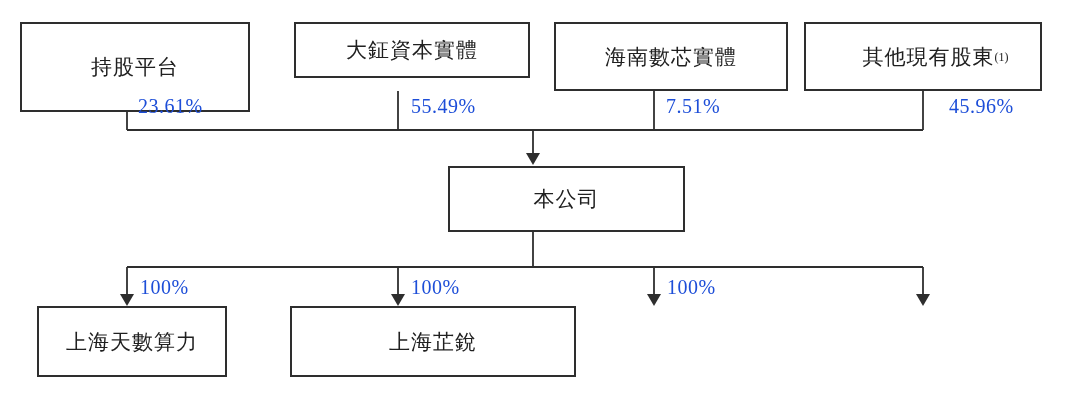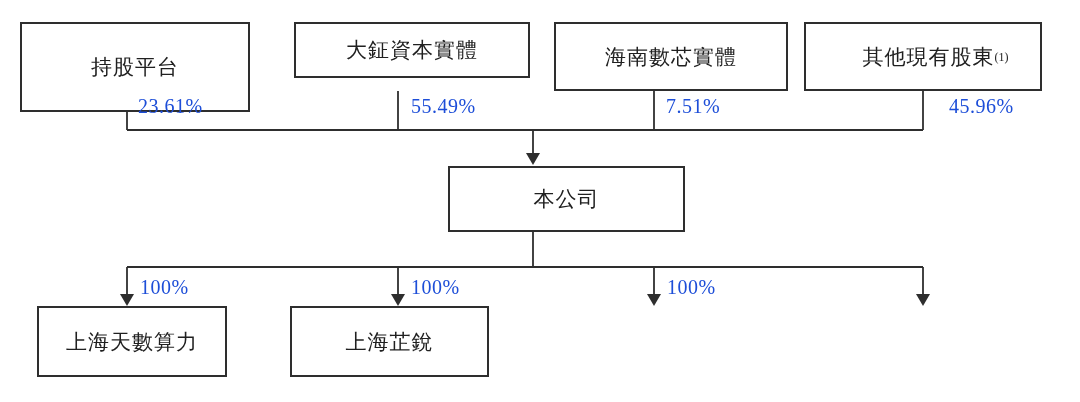--- a/index.html
+++ b/index.html
@@ -44,21 +44,21 @@
   }
   
   .t0 { left: 20px;  top: 22px; width: 230px; height: 90px; }
   .t1 { left: 294px; top: 22px; width: 236px; height: 56px; }
   .t2 { left: 546px; top: 22px; width: 234px; height: 69px; margin-left: 8px; }
   .t3 { left: 804px; top: 22px; width: 238px; height: 69px; padding-left: 25px; }
   
   .company { left: 415px; top: 166px; width: 237px; height: 66px; margin-left: 33px; }
   
   .s0 { left: 29px;  top: 306px; width: 190px; height: 71px; margin-left: 8px; }
-  .s1 { left: 290px; top: 306px; width: 199px; height: 71px; }
+  .s1 { left: 290px; top: 306px; width: 286px; height: 71px; }
   .s2 { left: 547px; top: 306px; width: 234px; height: 71px; }
   .s3 { left: 796px; top: 306px; width: 236px; height: 71px; }
   
   .pct0 { left: 138px; top: 95px; }
   .pct1 { left: 411px; top: 95px; }
   .pct2 { left: 666px; top: 95px; }
   .pct3 { left: 930px; top: 95px; margin-left: 19px; }
   .pctS0 { left: 140px; top: 276px; }
   .pctS1 { left: 411px; top: 276px; }
   .pctS2 { left: 667px; top: 276px; }

